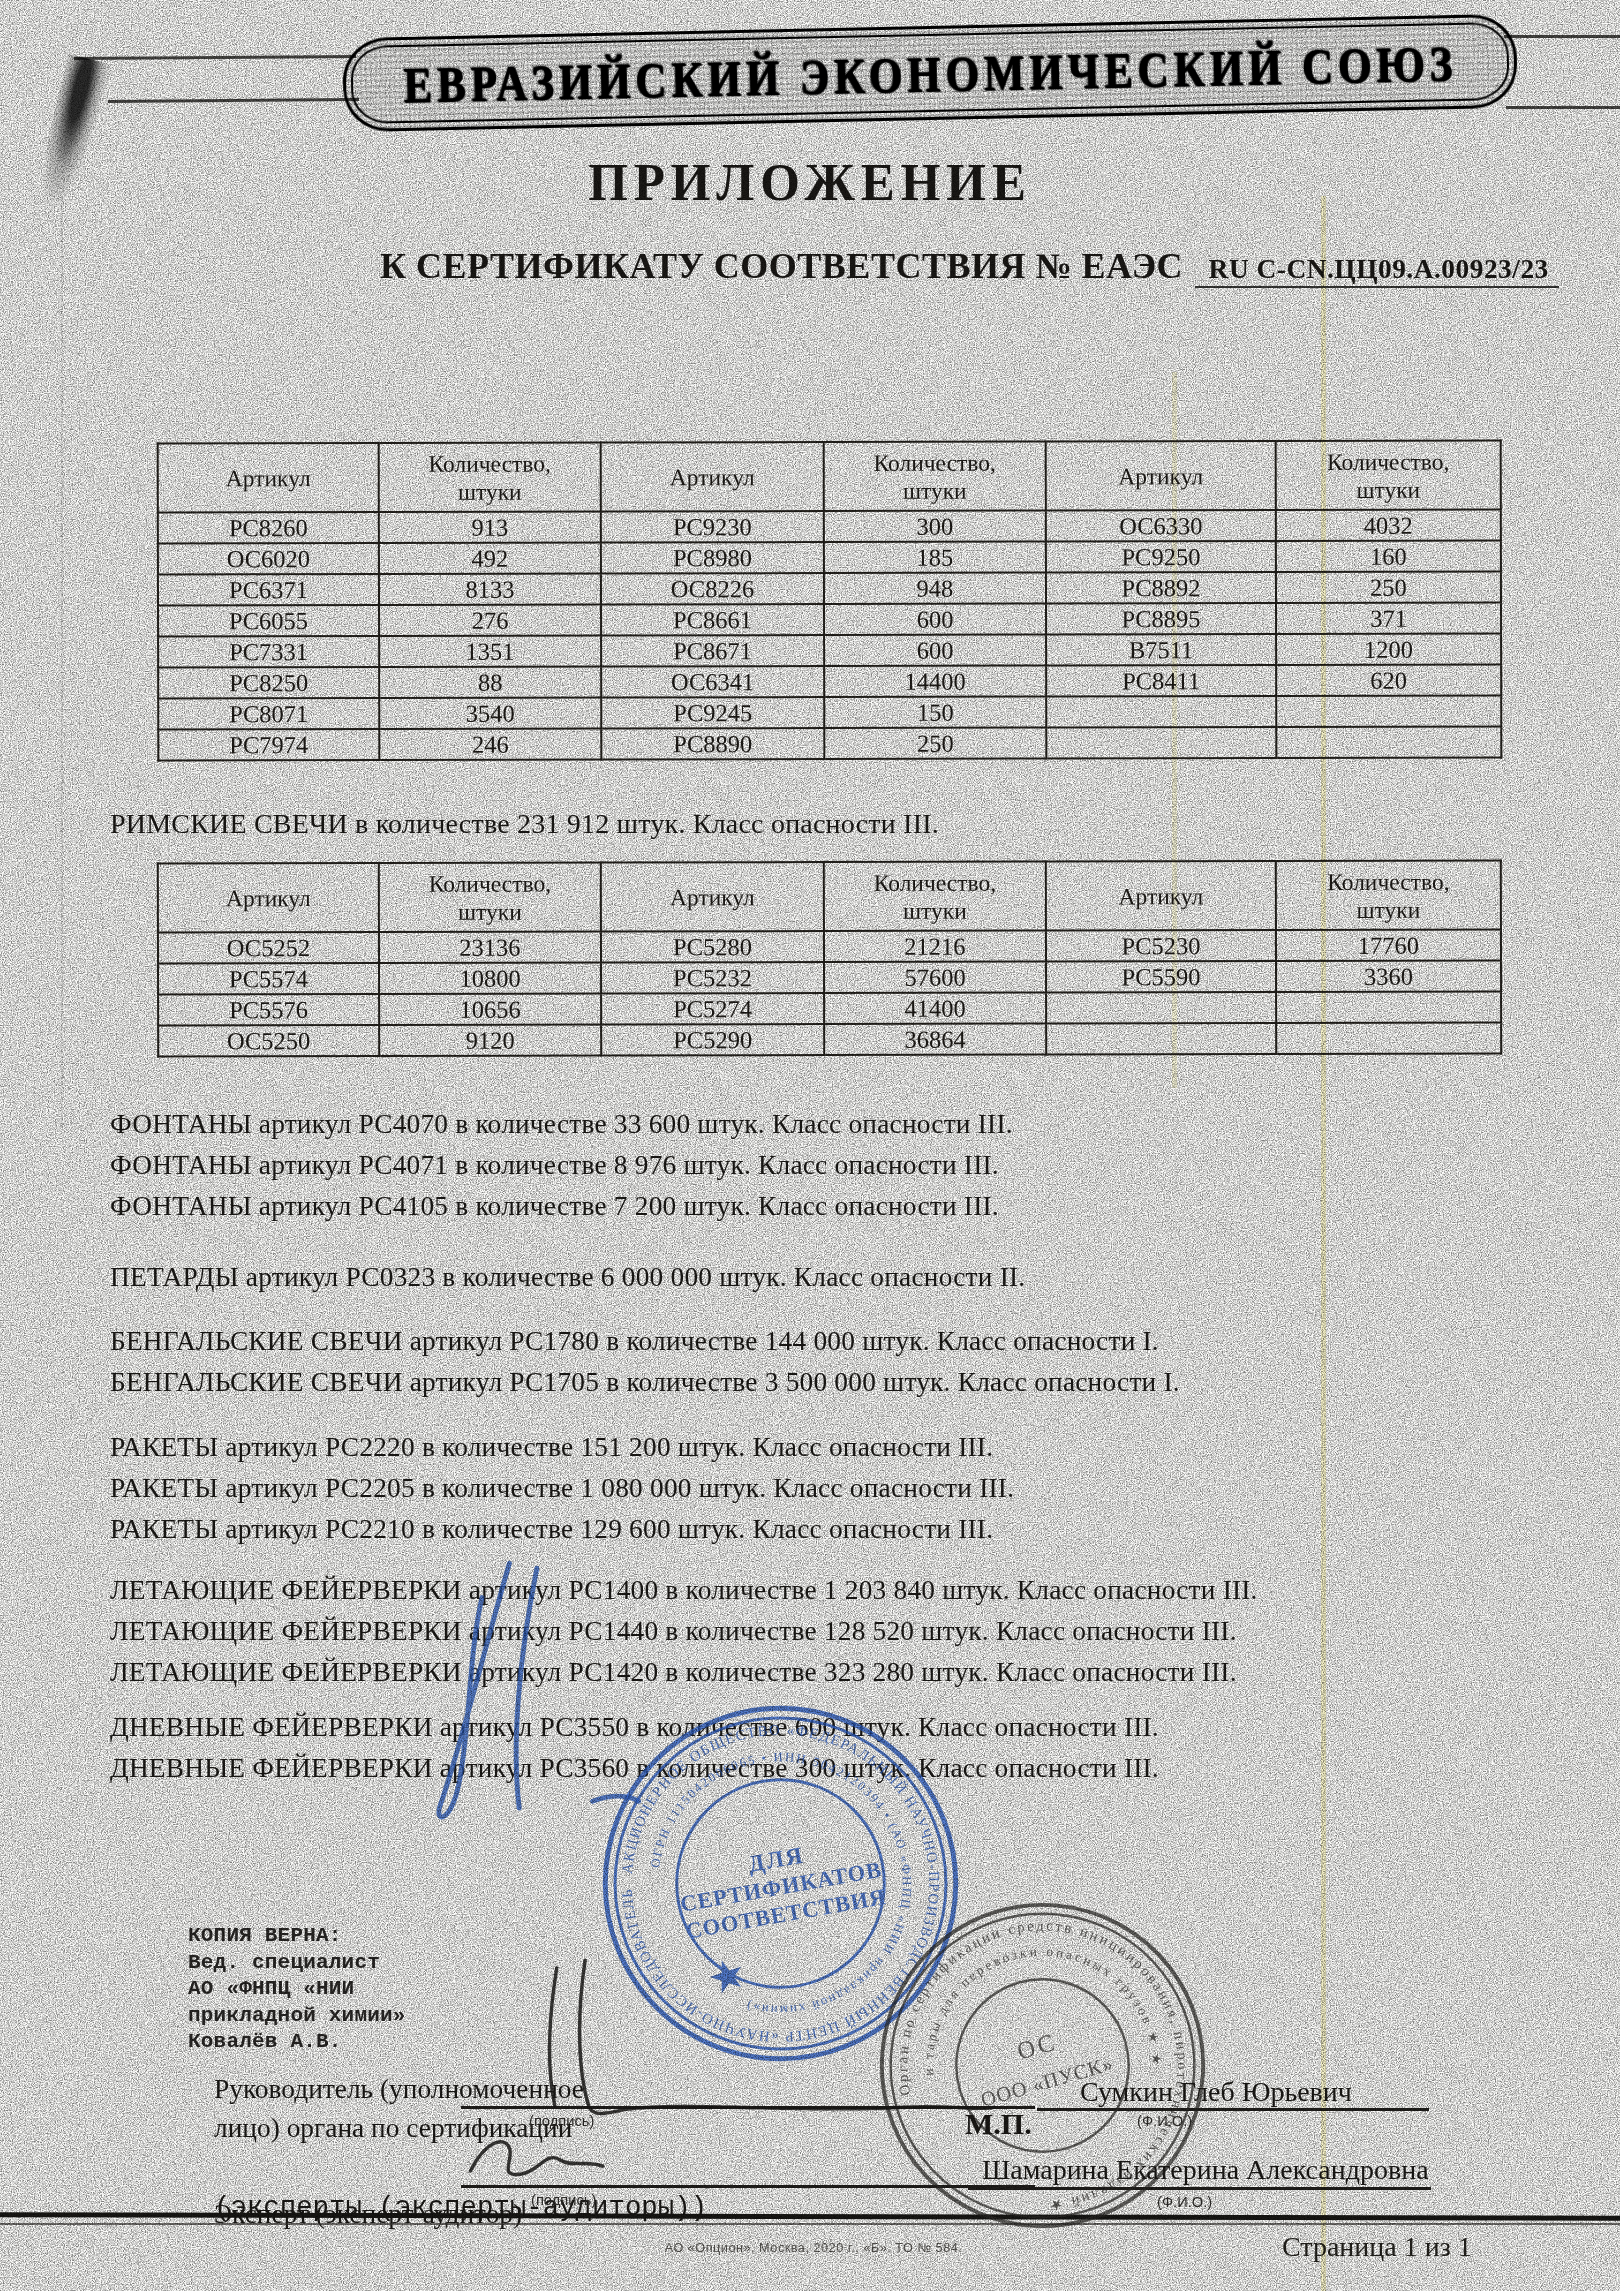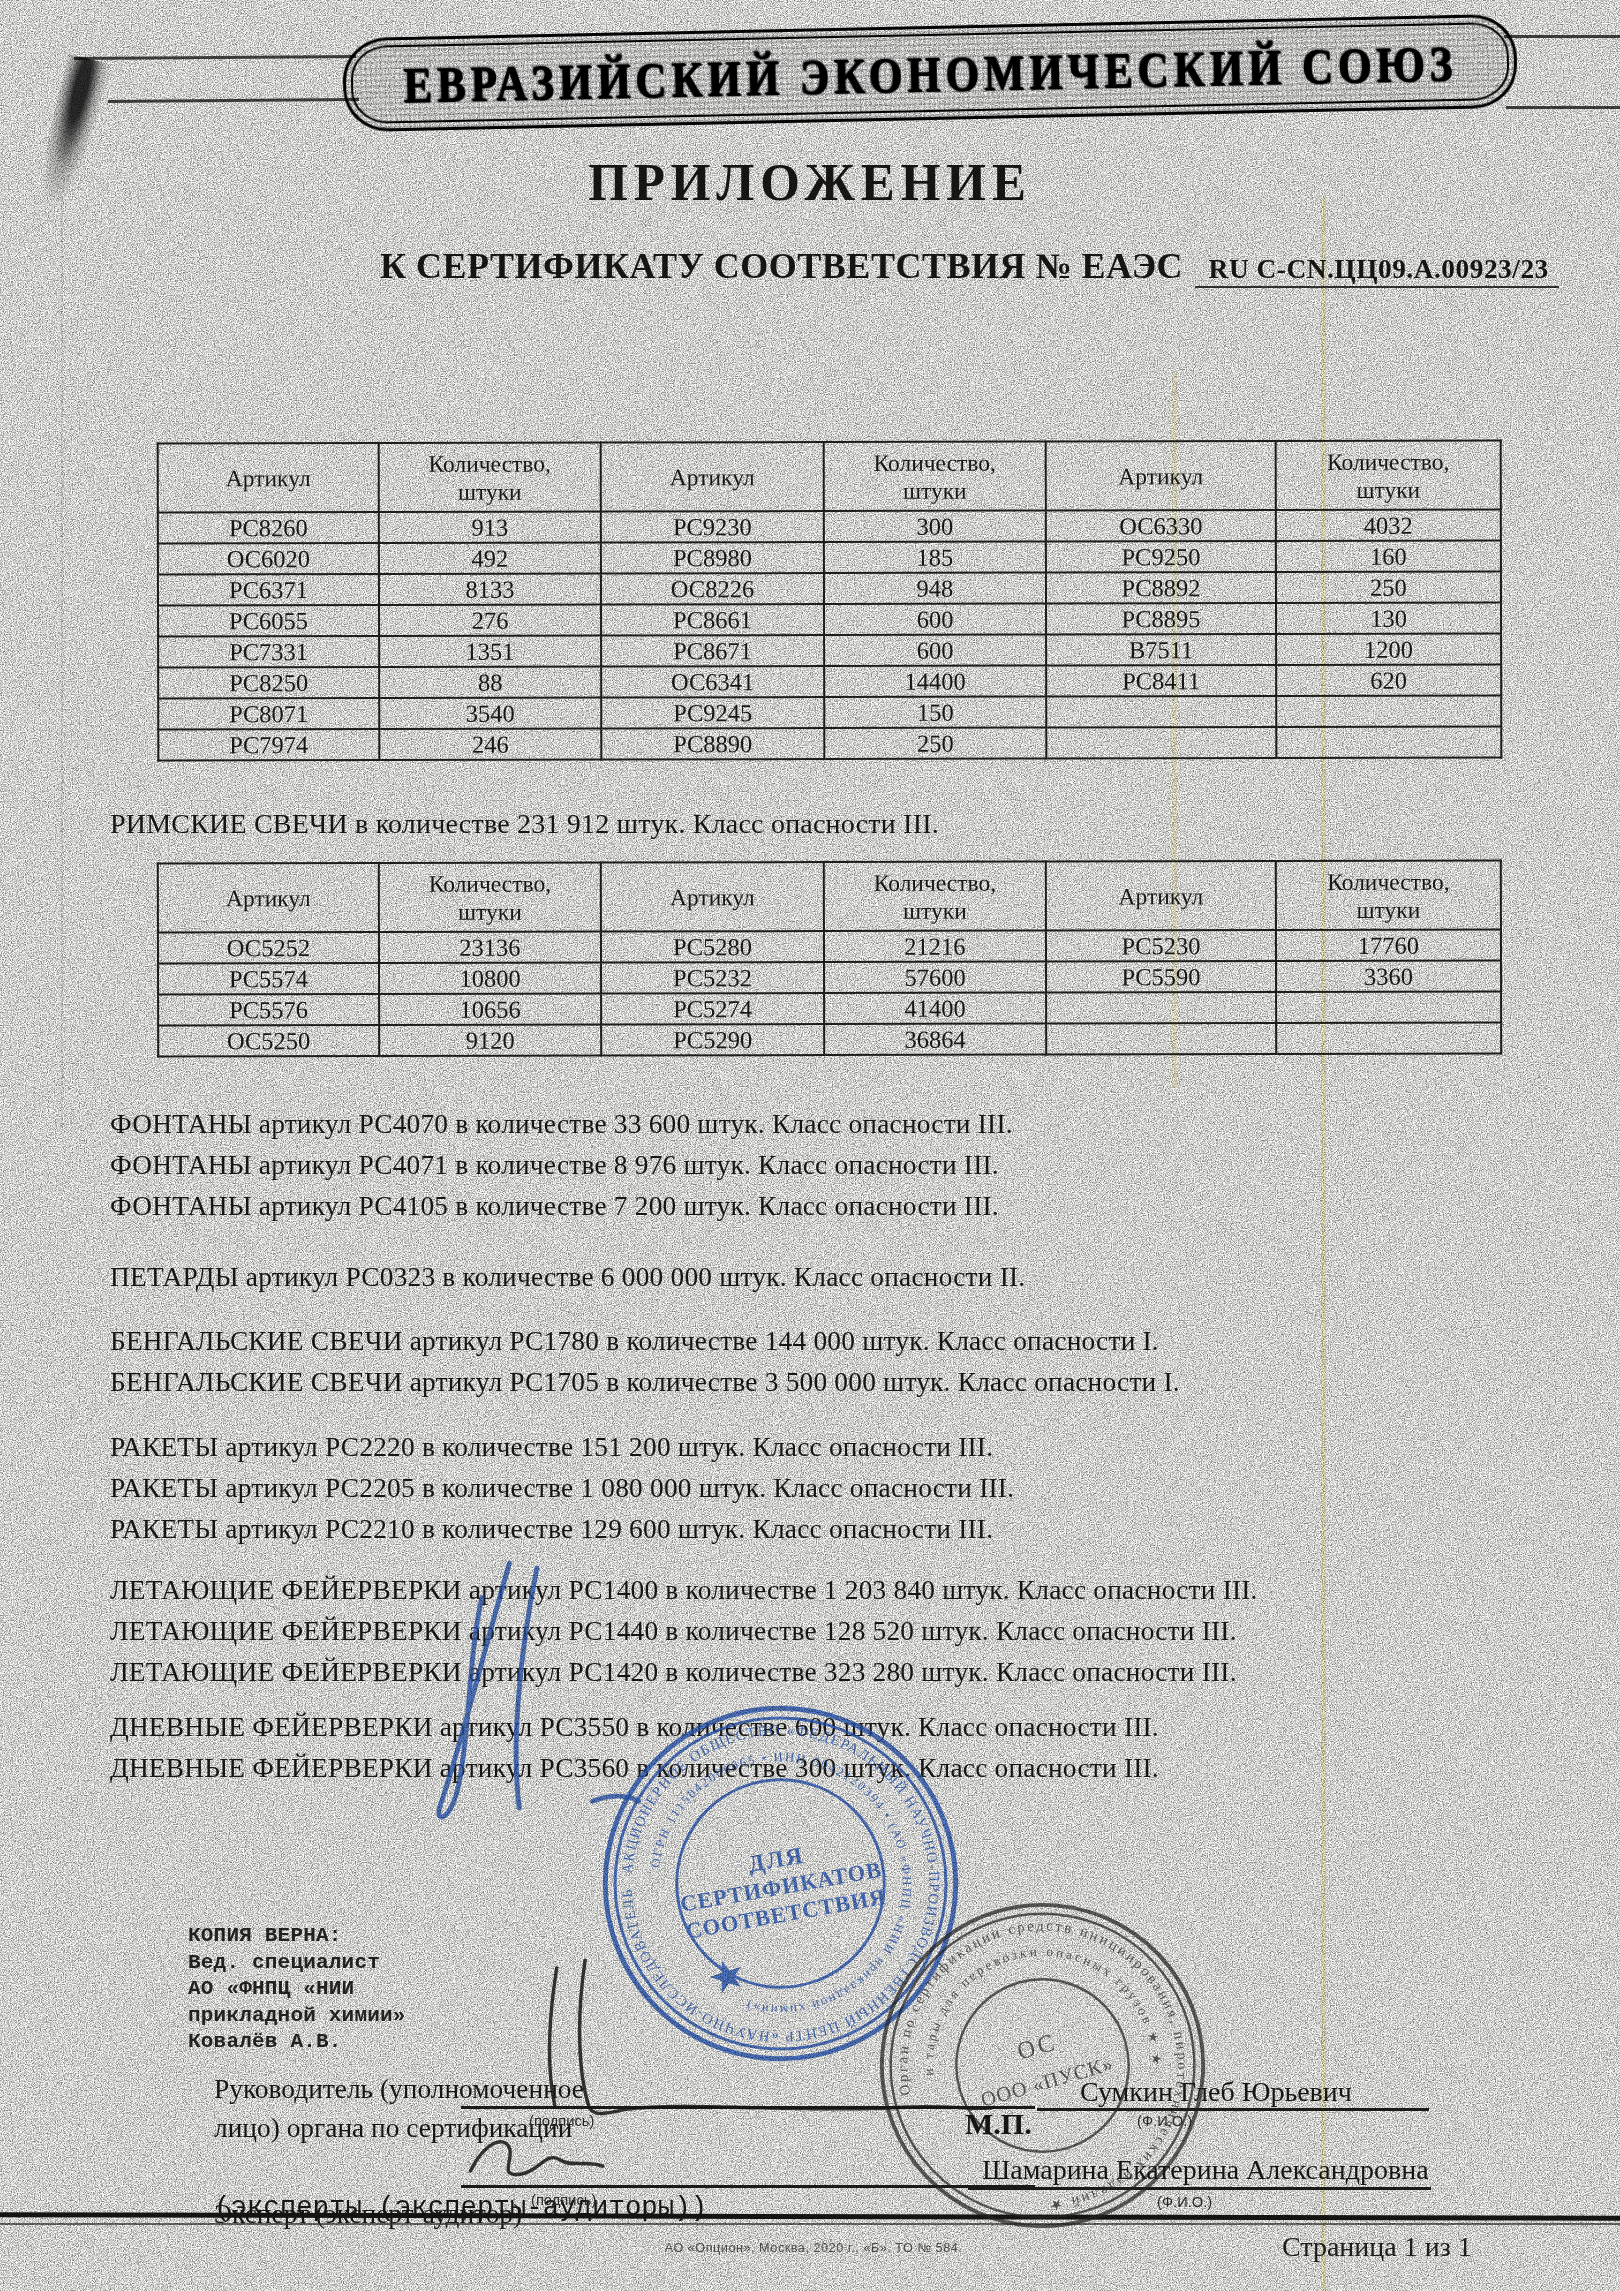--- a/index.html
+++ b/index.html
@@ -142,21 +142,21 @@
           <td>PC8892</td>
           <td>250</td>
         </tr>
 
         <tr>
           <td>PC6055</td>
           <td>276</td>
           <td>PC8661</td>
           <td>600</td>
           <td>PC8895</td>
-          <td>130</td>
+          <td>371</td>
         </tr>
 
         <tr>
           <td>PC7331</td>
           <td>1351</td>
           <td>PC8671</td>
           <td>600</td>
           <td>В7511</td>
           <td>1200</td>
         </tr>

